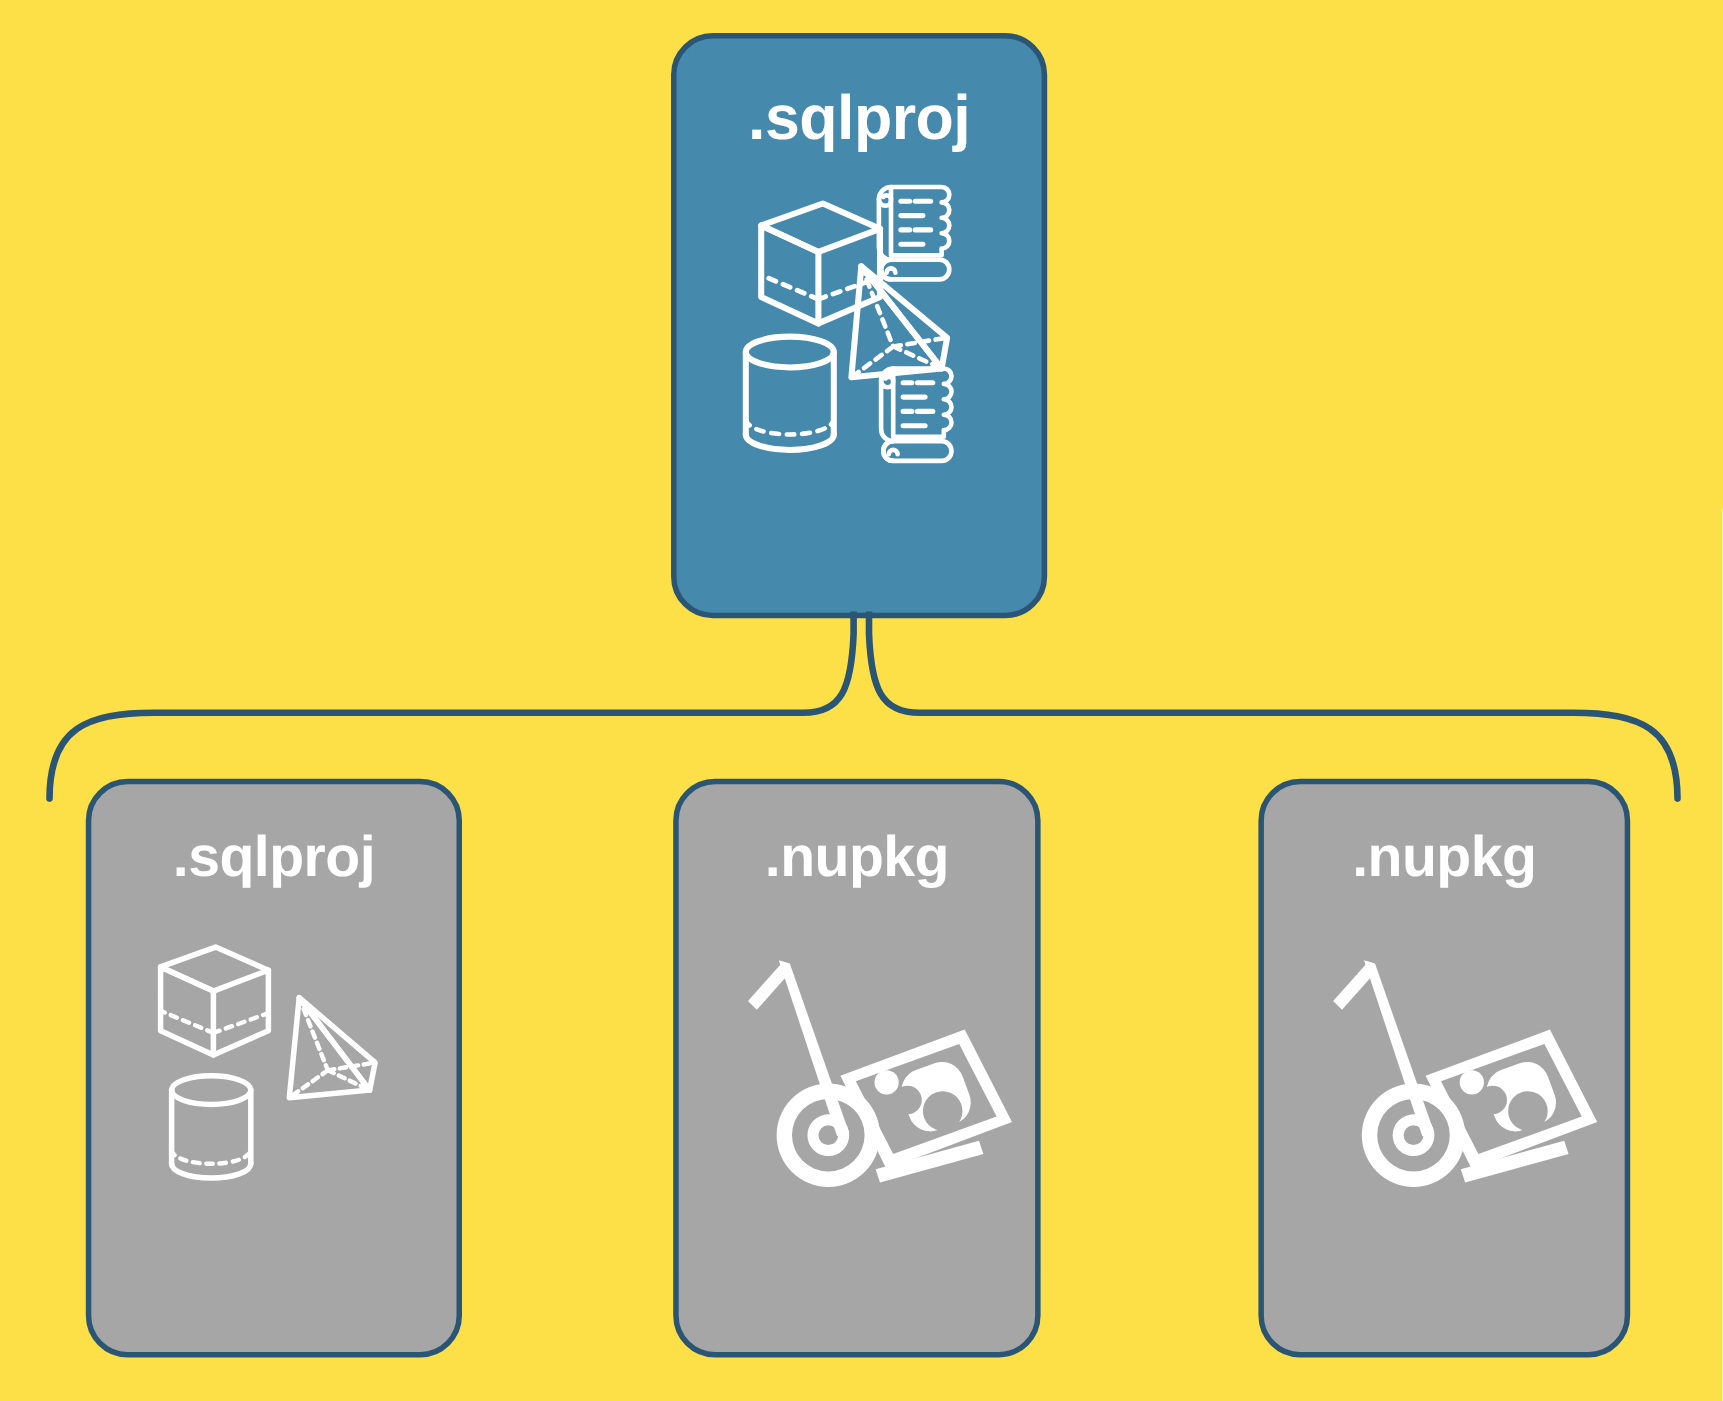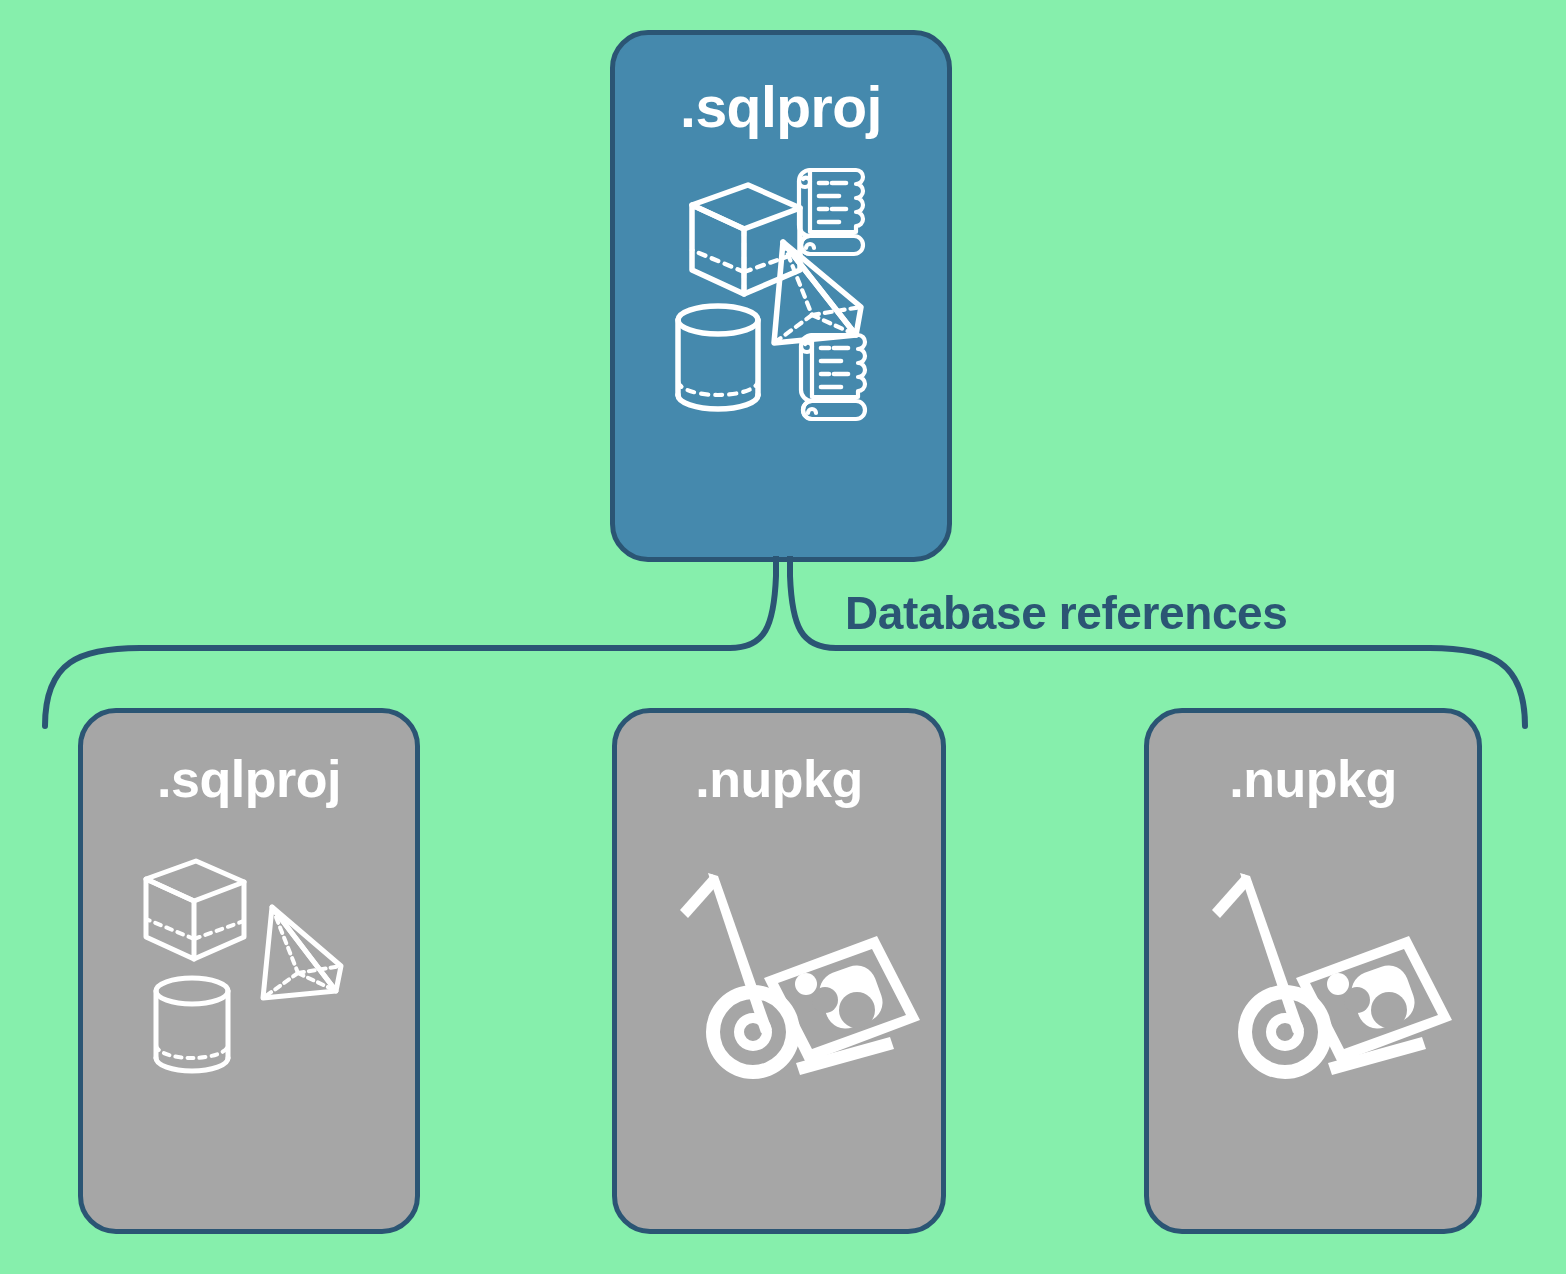--- a/index.html
+++ b/index.html
@@ -8,21 +8,21 @@
     padding: 0;
     background: #ffffff;
   }
   body {
     font-family: "Liberation Sans", sans-serif;
   }
   #canvas {
     position: relative;
     width: 1566px;
     height: 1274px;
-    background: #86efac;
+    background: #fde047;
     overflow: hidden;
   }
 
   
   .node {
     position: absolute;
     box-sizing: border-box;
     border-radius: 38px;
     border: 5px solid #2b5574;
     display: flex;
@@ -162,21 +162,20 @@
     <g fill="none" stroke="#2b5574" stroke-width="6" stroke-linecap="round" stroke-linejoin="round">
 
       <path d="M15 170 C15 105, 50 92, 110 92 L700 92
                C735 92, 744 70, 746 20 L746 0"></path>
 
       <path d="M1495 170 C1495 105, 1460 92, 1400 92 L806 92
                C771 92, 762 70, 760 20 L760 0"></path>
     </g>
   </svg>
 
-  <div id="brace-label">Database references</div>
 
   <div class="node secondary" id="node-ref-0">
     <div class="node-title">.sqlproj</div>
   </div>
 
   <svg class="icon-art" id="art-ref-0" viewBox="0 0 220 230">
 
     <g fill="none" stroke="#ffffff" stroke-width="5" stroke-linecap="round" stroke-linejoin="round">
       <path d="M6 24 L56 6 L104 27 L54 46 Z"></path>
       <path d="M6 24 L6 82 L54 104 L54 46 Z"></path>

